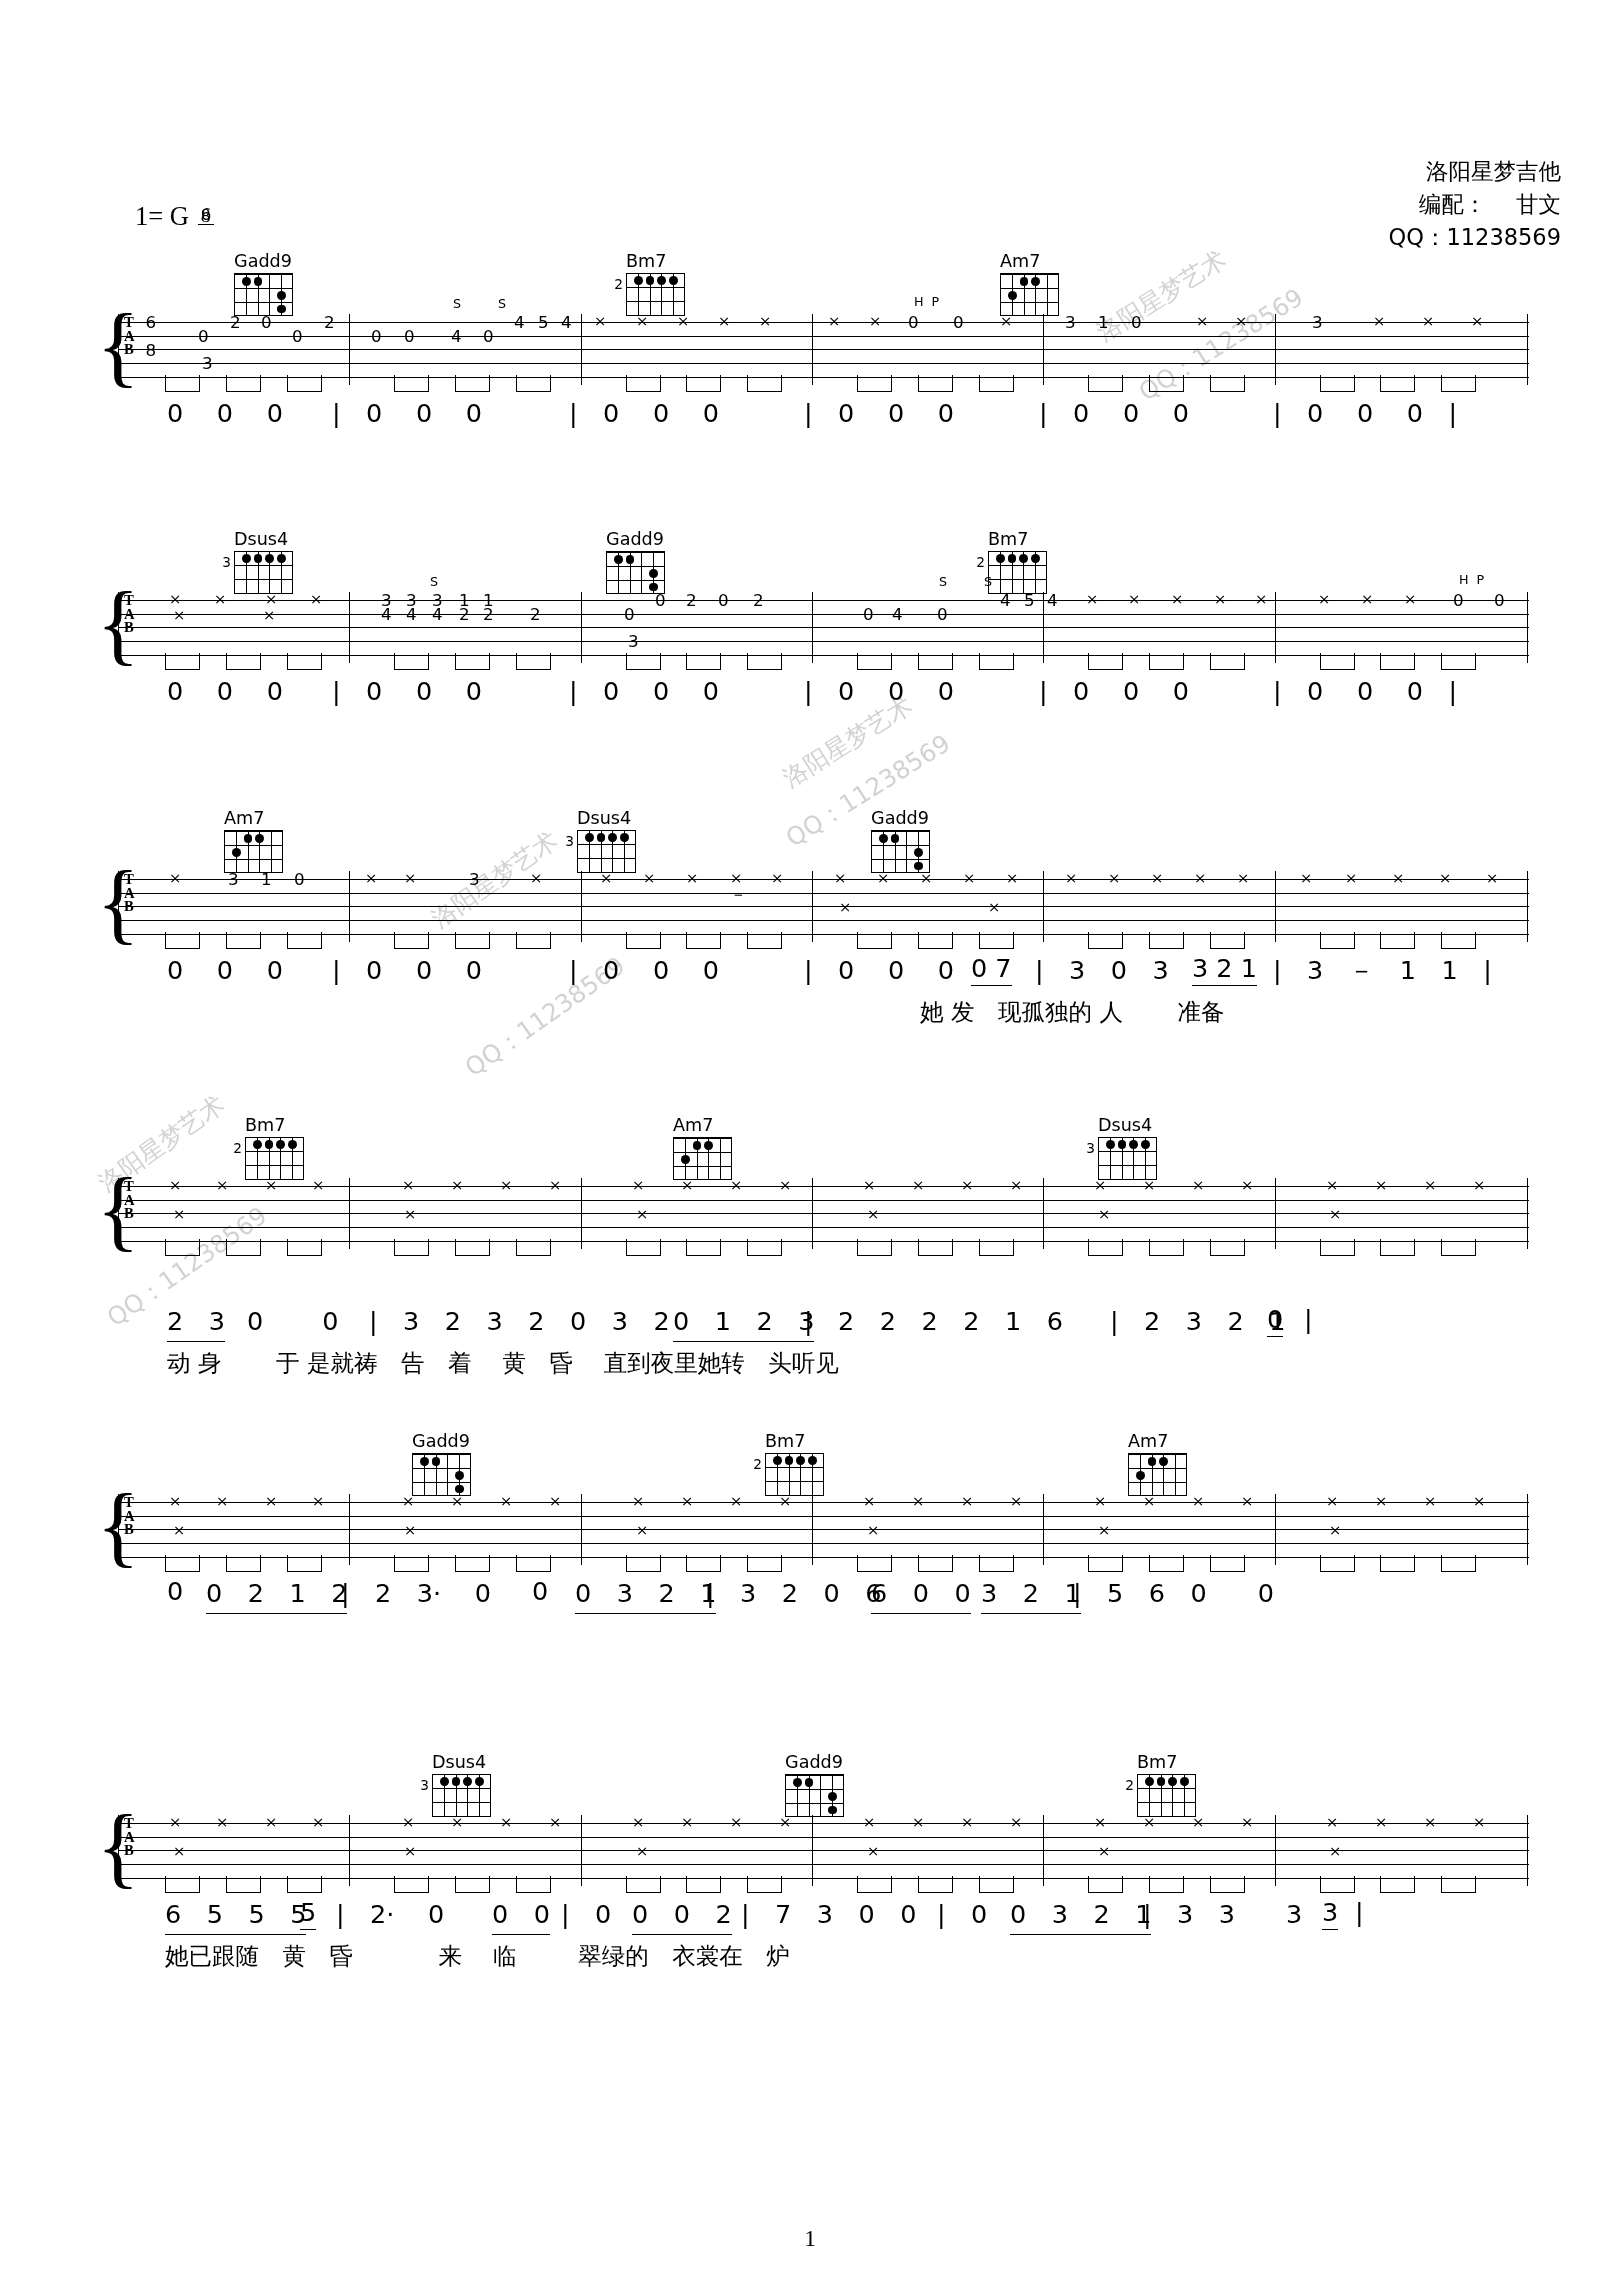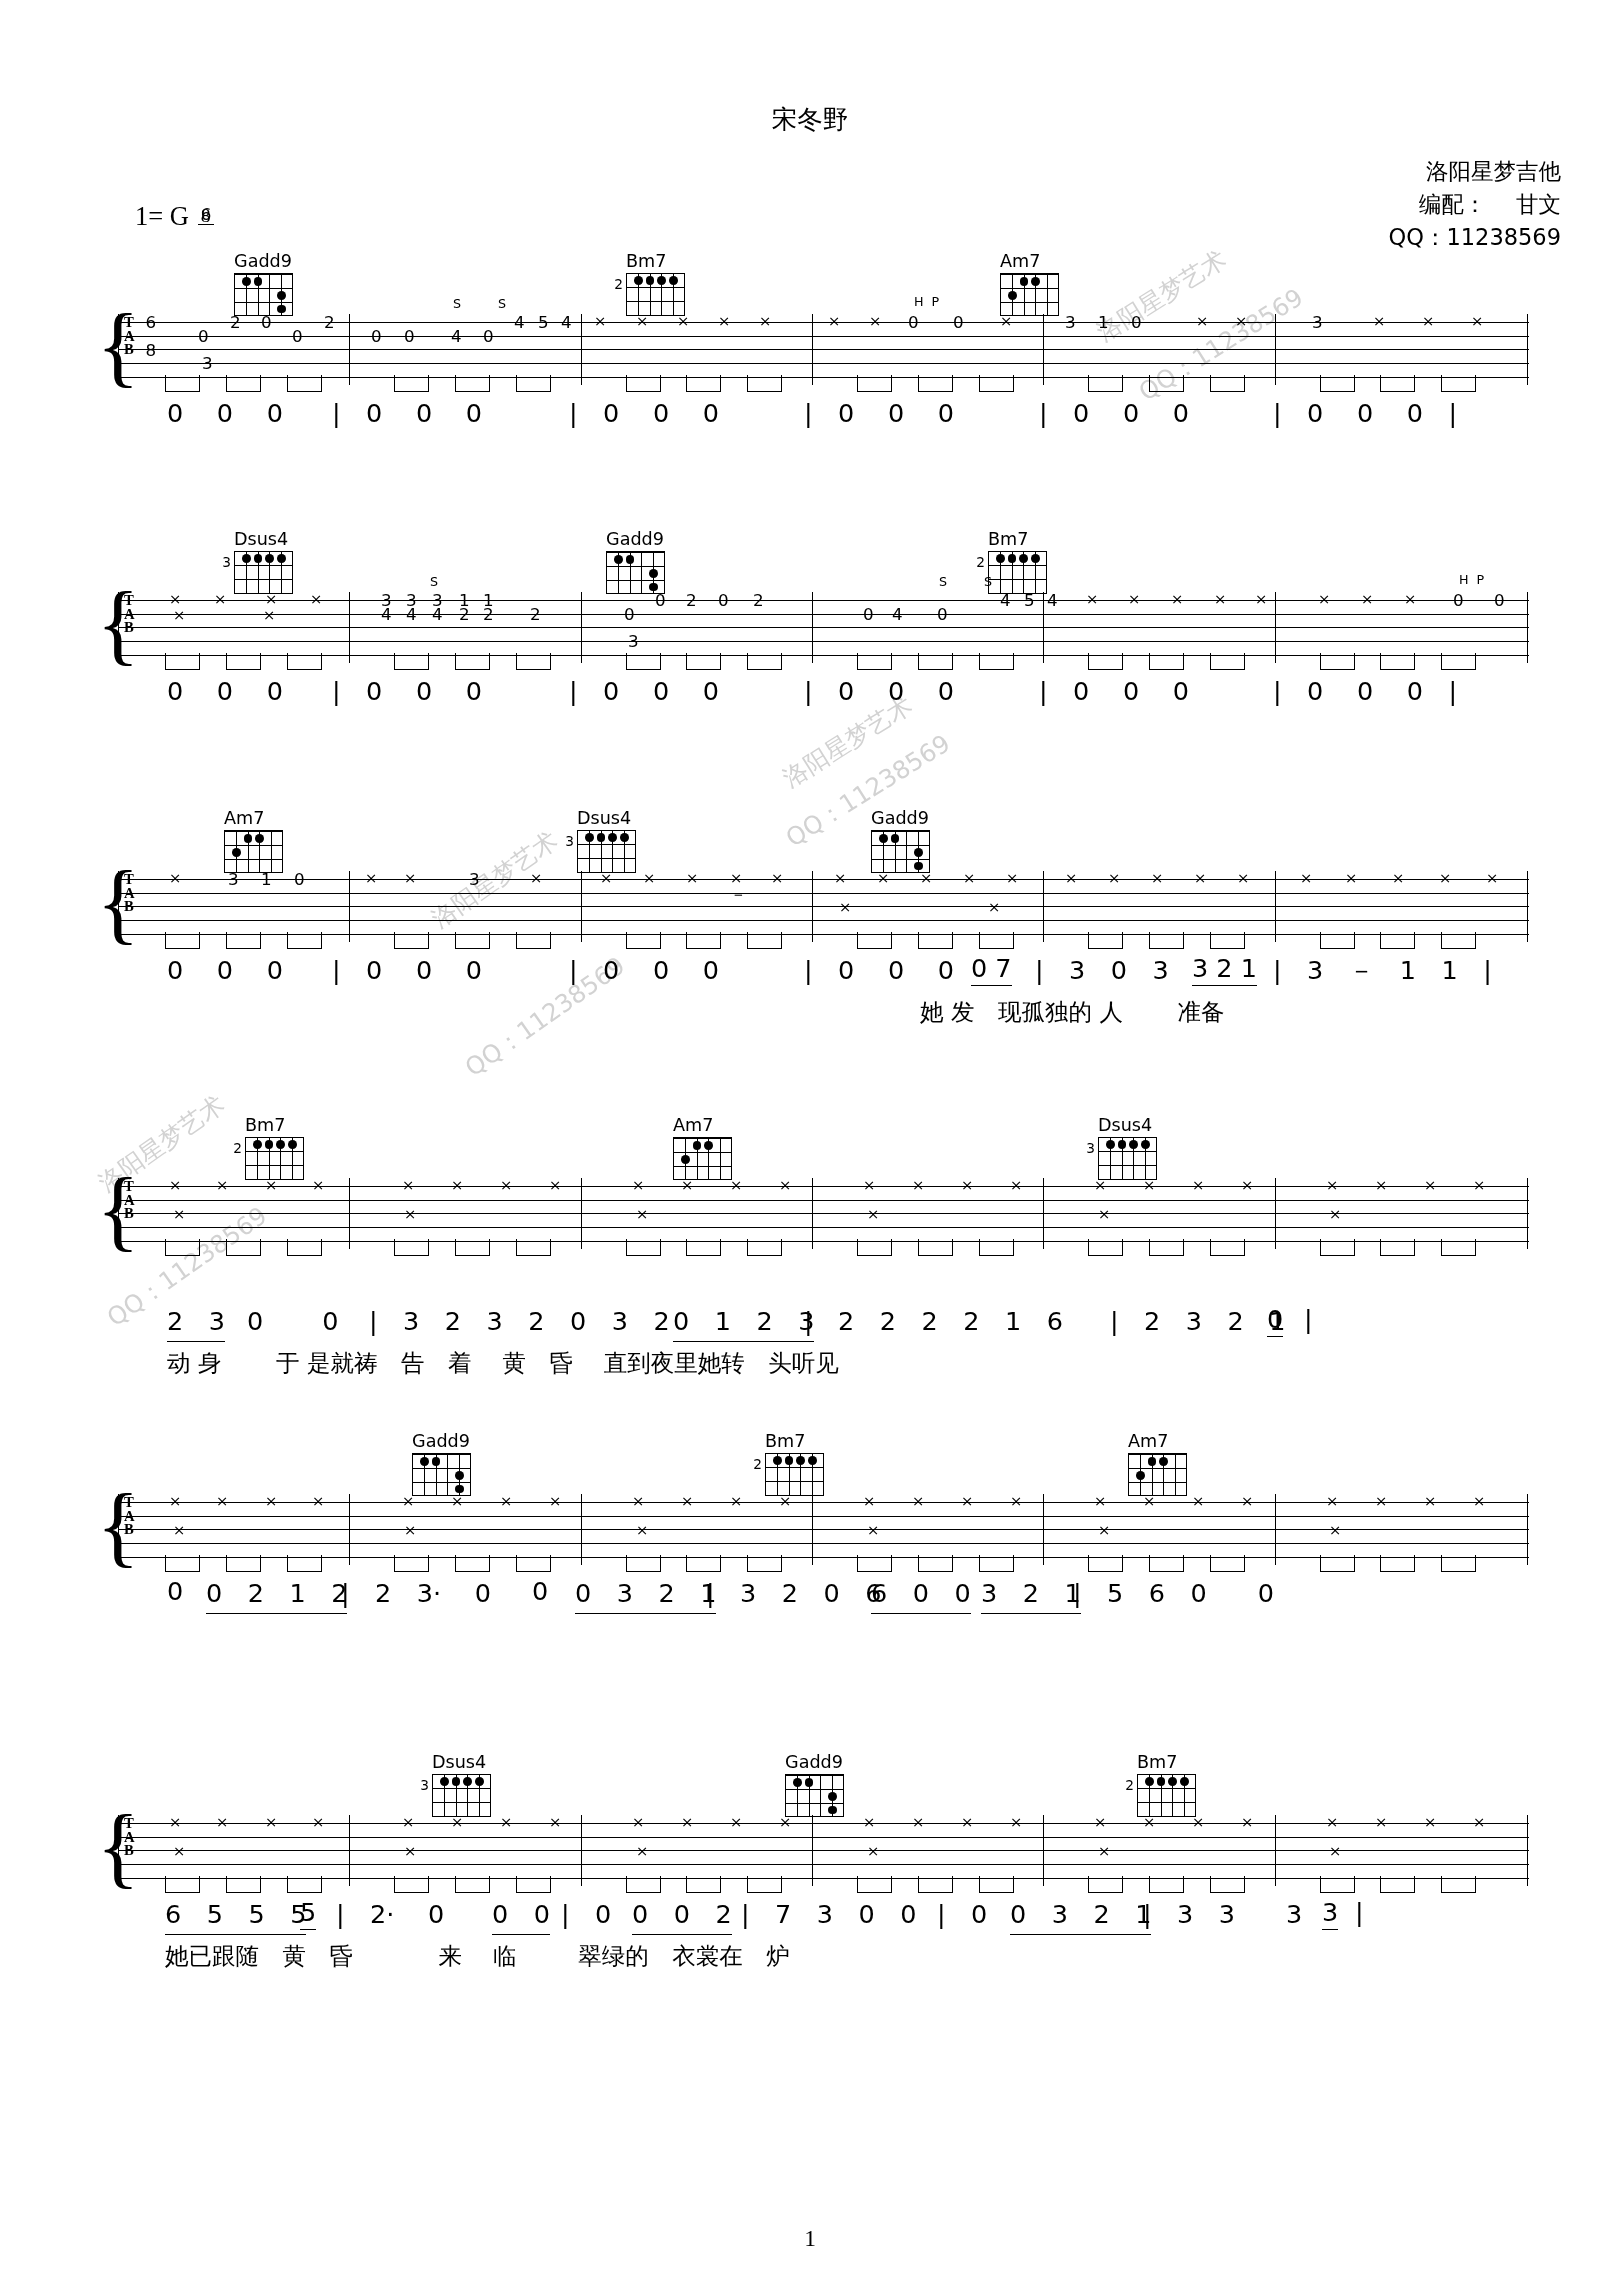--- a/index.html
+++ b/index.html
@@ -61,21 +61,20 @@
 
   <div class="wm r1" style="top:279px;left:1088px;">洛阳星梦艺术</div>
   <div class="wm r1" style="top:328px;left:1127px;">QQ：11238569</div>
   <div class="wm r1" style="top:725px;left:774px;">洛阳星梦艺术</div>
   <div class="wm r1" style="top:774px;left:774px;">QQ：11238569</div>
   <div class="wm r2" style="top:863px;left:421px;">洛阳星梦艺术</div>
   <div class="wm r2" style="top:1000px;left:451px;">QQ：11238569</div>
   <div class="wm r2" style="top:1127px;left:88px;">洛阳星梦艺术</div>
   <div class="wm r2" style="top:1250px;left:93px;">QQ：11238569</div>
 
-  <div class="subtitle">宋冬野</div>
   <div class="credits">
     <div>洛阳星梦吉他</div>
     <div>编配：　 甘文</div>
     <div>QQ：11238569</div>
   </div>
   <div class="keysig">
     <span>1= G</span>
     <span class="frac">
       <span class="num">6</span>
       <span class="den">8</span>

